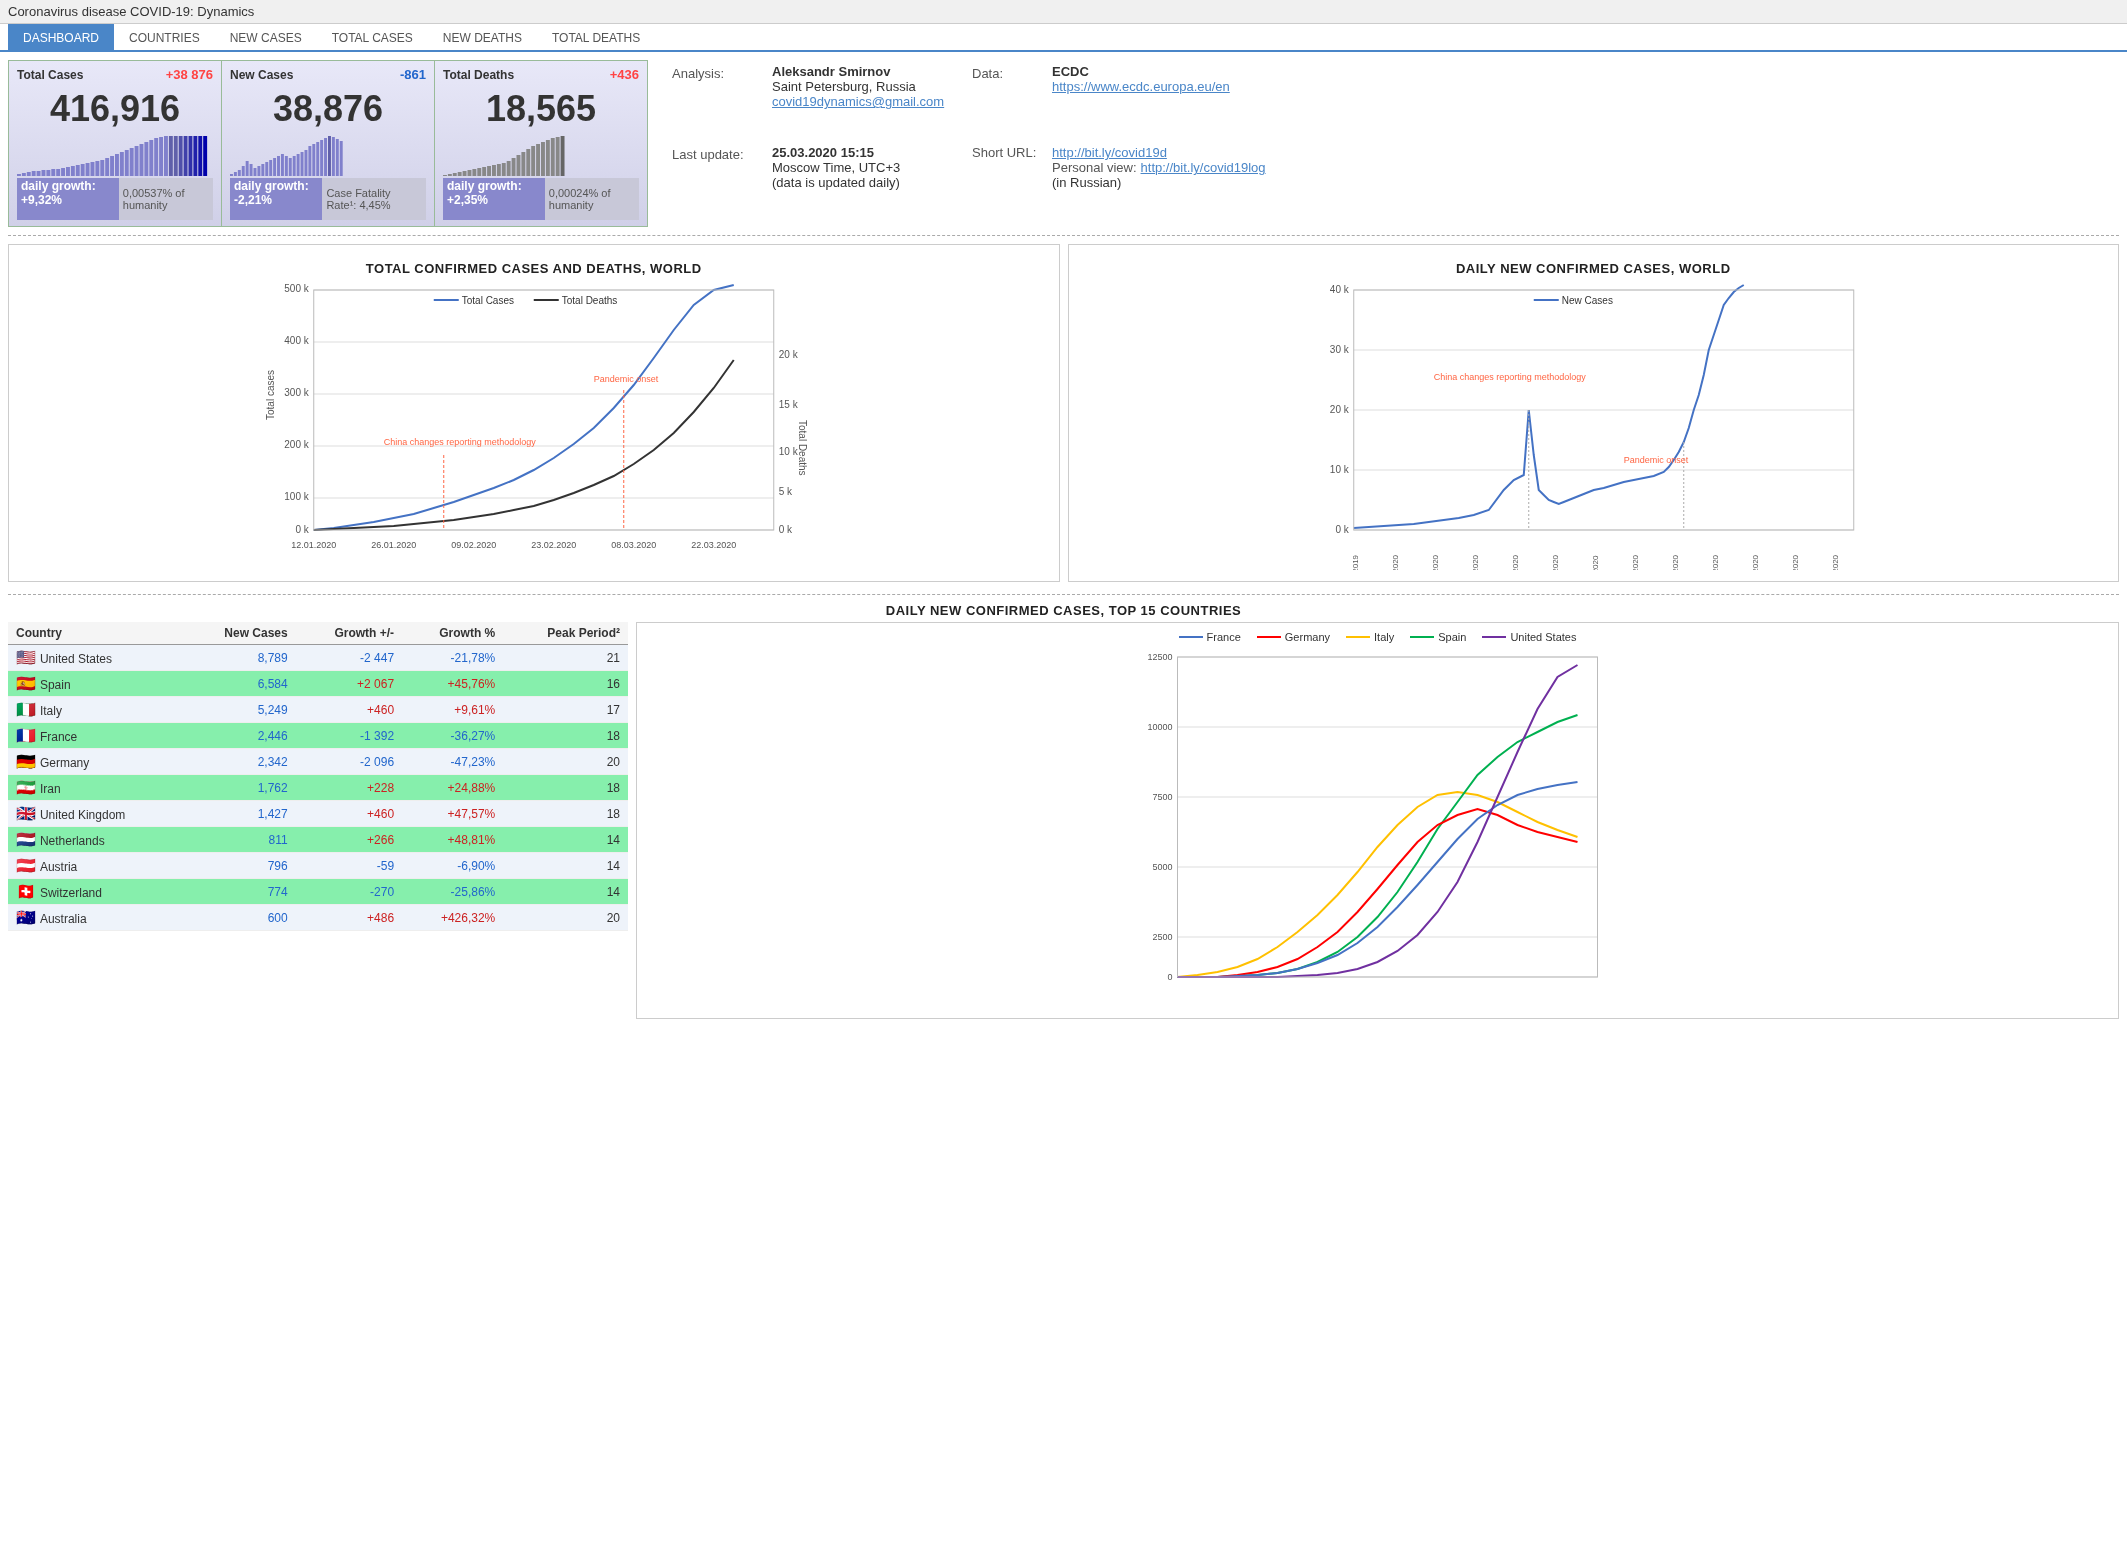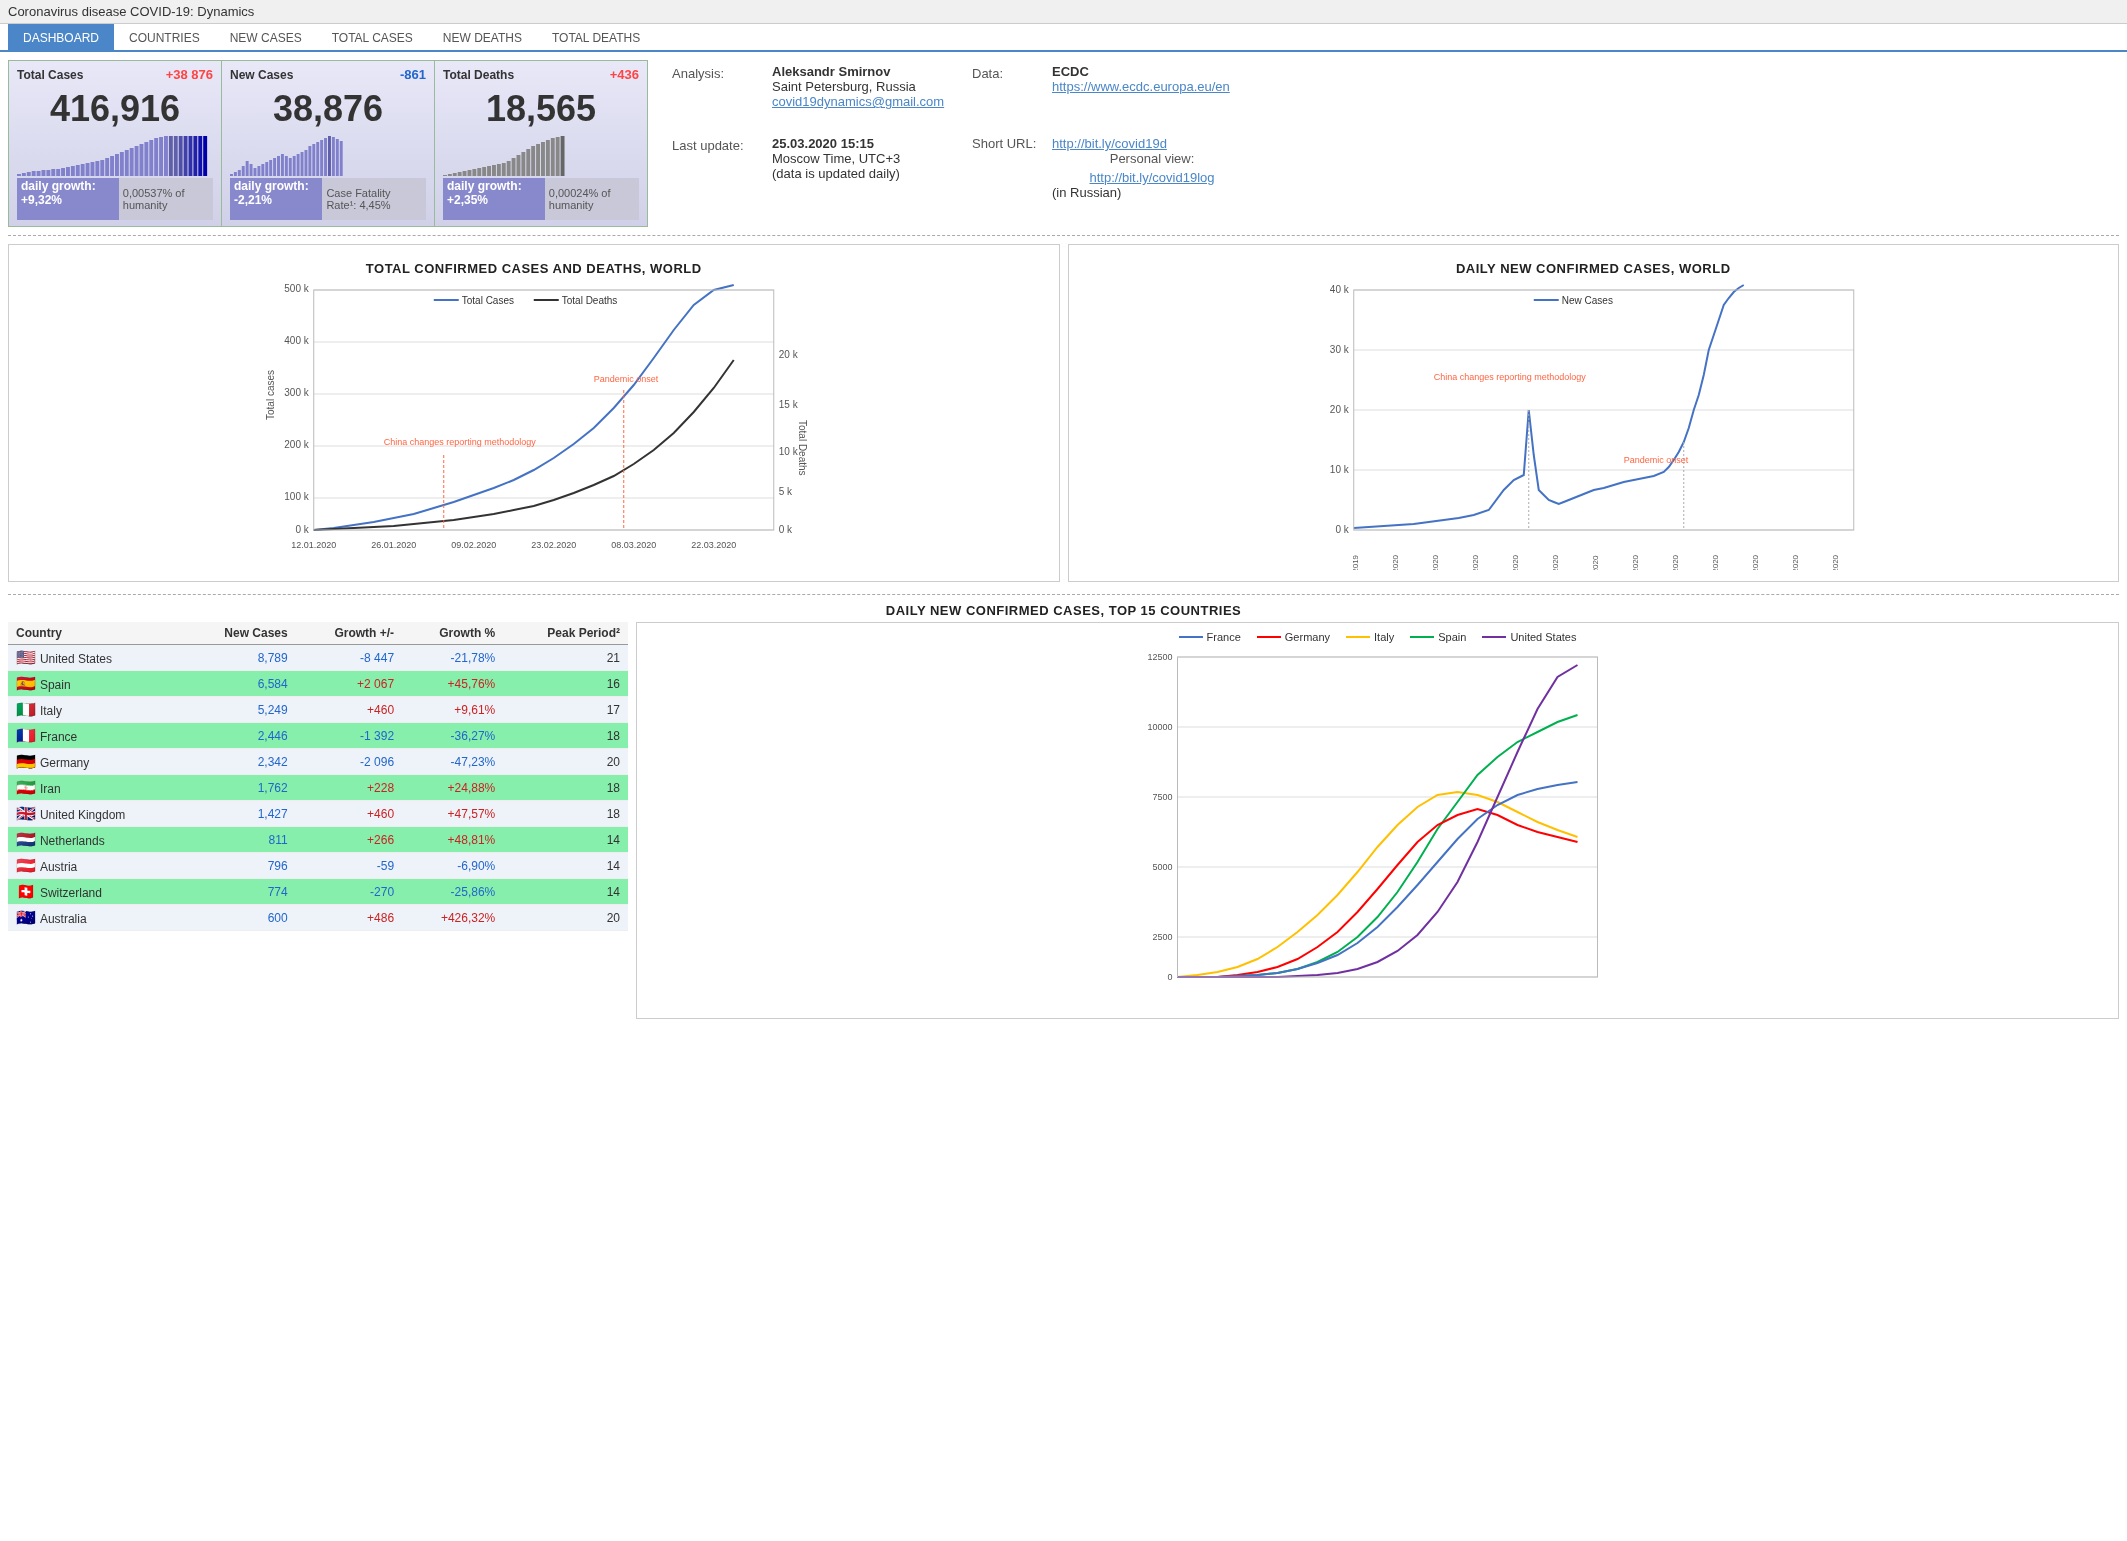--- a/index.html
+++ b/index.html
@@ -250,21 +250,21 @@
 
       <span style="color:#555; grid-column:1; grid-row:4; align-self:start; padding-top:2px;">Last update:</span>
       <div style="grid-column:2; grid-row:4 / span 3;">
         <div style="font-weight:bold;">25.03.2020 15:15</div>
         <div>Moscow Time, UTC+3</div>
         <div>(data is updated daily)</div>
       </div>
       <span style="color:#555; grid-column:3; grid-row:4; align-self:start;">Short URL:</span>
       <div style="grid-column:4; grid-row:4 / span 3;">
         <div style="color:#4a86c8; text-decoration:underline; cursor:pointer;">http://bit.ly/covid19d</div>
-        <div style="display:flex; gap:4px; align-items:center;flex-direction:column;">
+        <div style="display:flex; gap:4px; align-items:center;">
           <span style="color:#555; white-space:nowrap;">Personal view:</span>
           <span style="color:#4a86c8; text-decoration:underline; cursor:pointer;">http://bit.ly/covid19log</span>
         </div>
         <div>(in Russian)</div>
       </div>
     </div>
   </div>
 
   <hr class="divider">
 
@@ -409,21 +409,21 @@
             <th>New Cases</th>
             <th>Growth +/-</th>
             <th>Growth %</th>
             <th>Peak Period²</th>
           </tr>
         </thead>
         <tbody id="countries-tbody">
         <tr class="row-even">
     <td><span class="flag">🇺🇸</span>United States</td>
     <td class="td-number">8,789</td>
-    <td class="td-neg">-8 447</td>
+    <td class="td-neg">-2 447</td>
     <td class="td-neg">-21,78%</td>
     <td>21</td>
   </tr>
             <tr class="row-odd">
     <td><span class="flag">🇪🇸</span>Spain</td>
     <td class="td-number">6,584</td>
     <td class="td-pos">+2 067</td>
     <td class="td-pos">+45,76%</td>
     <td>16</td>
   </tr>

